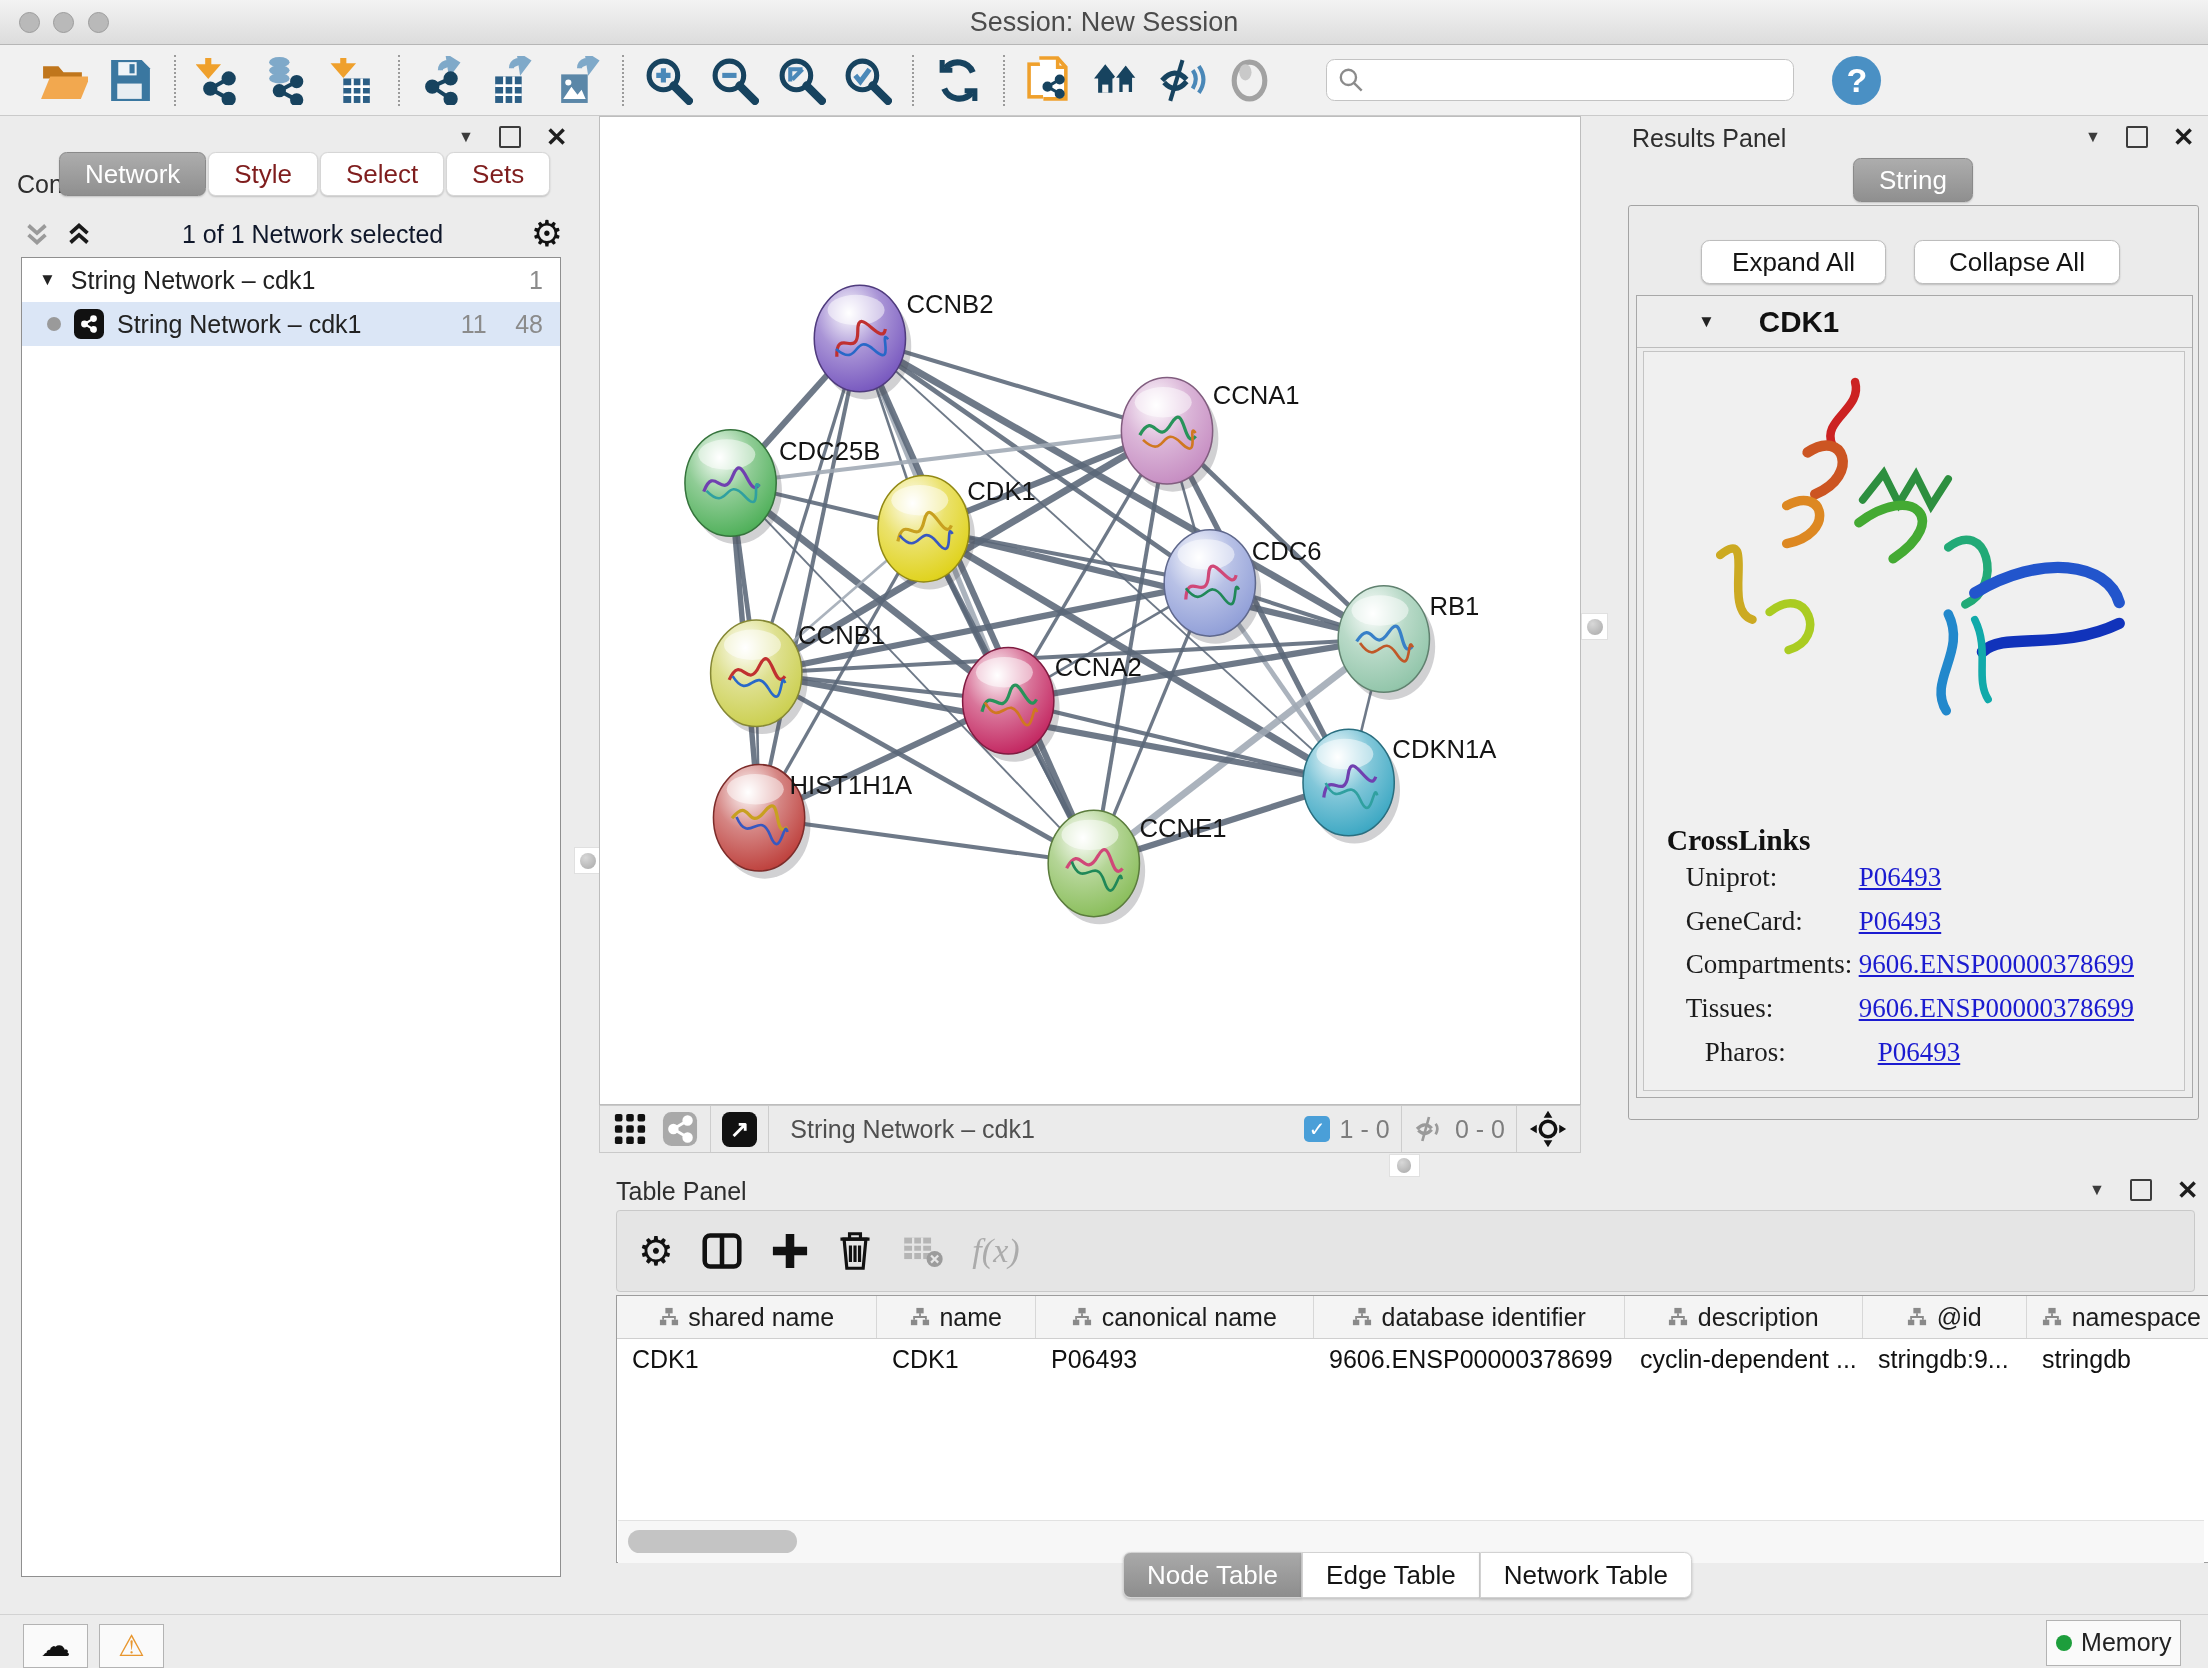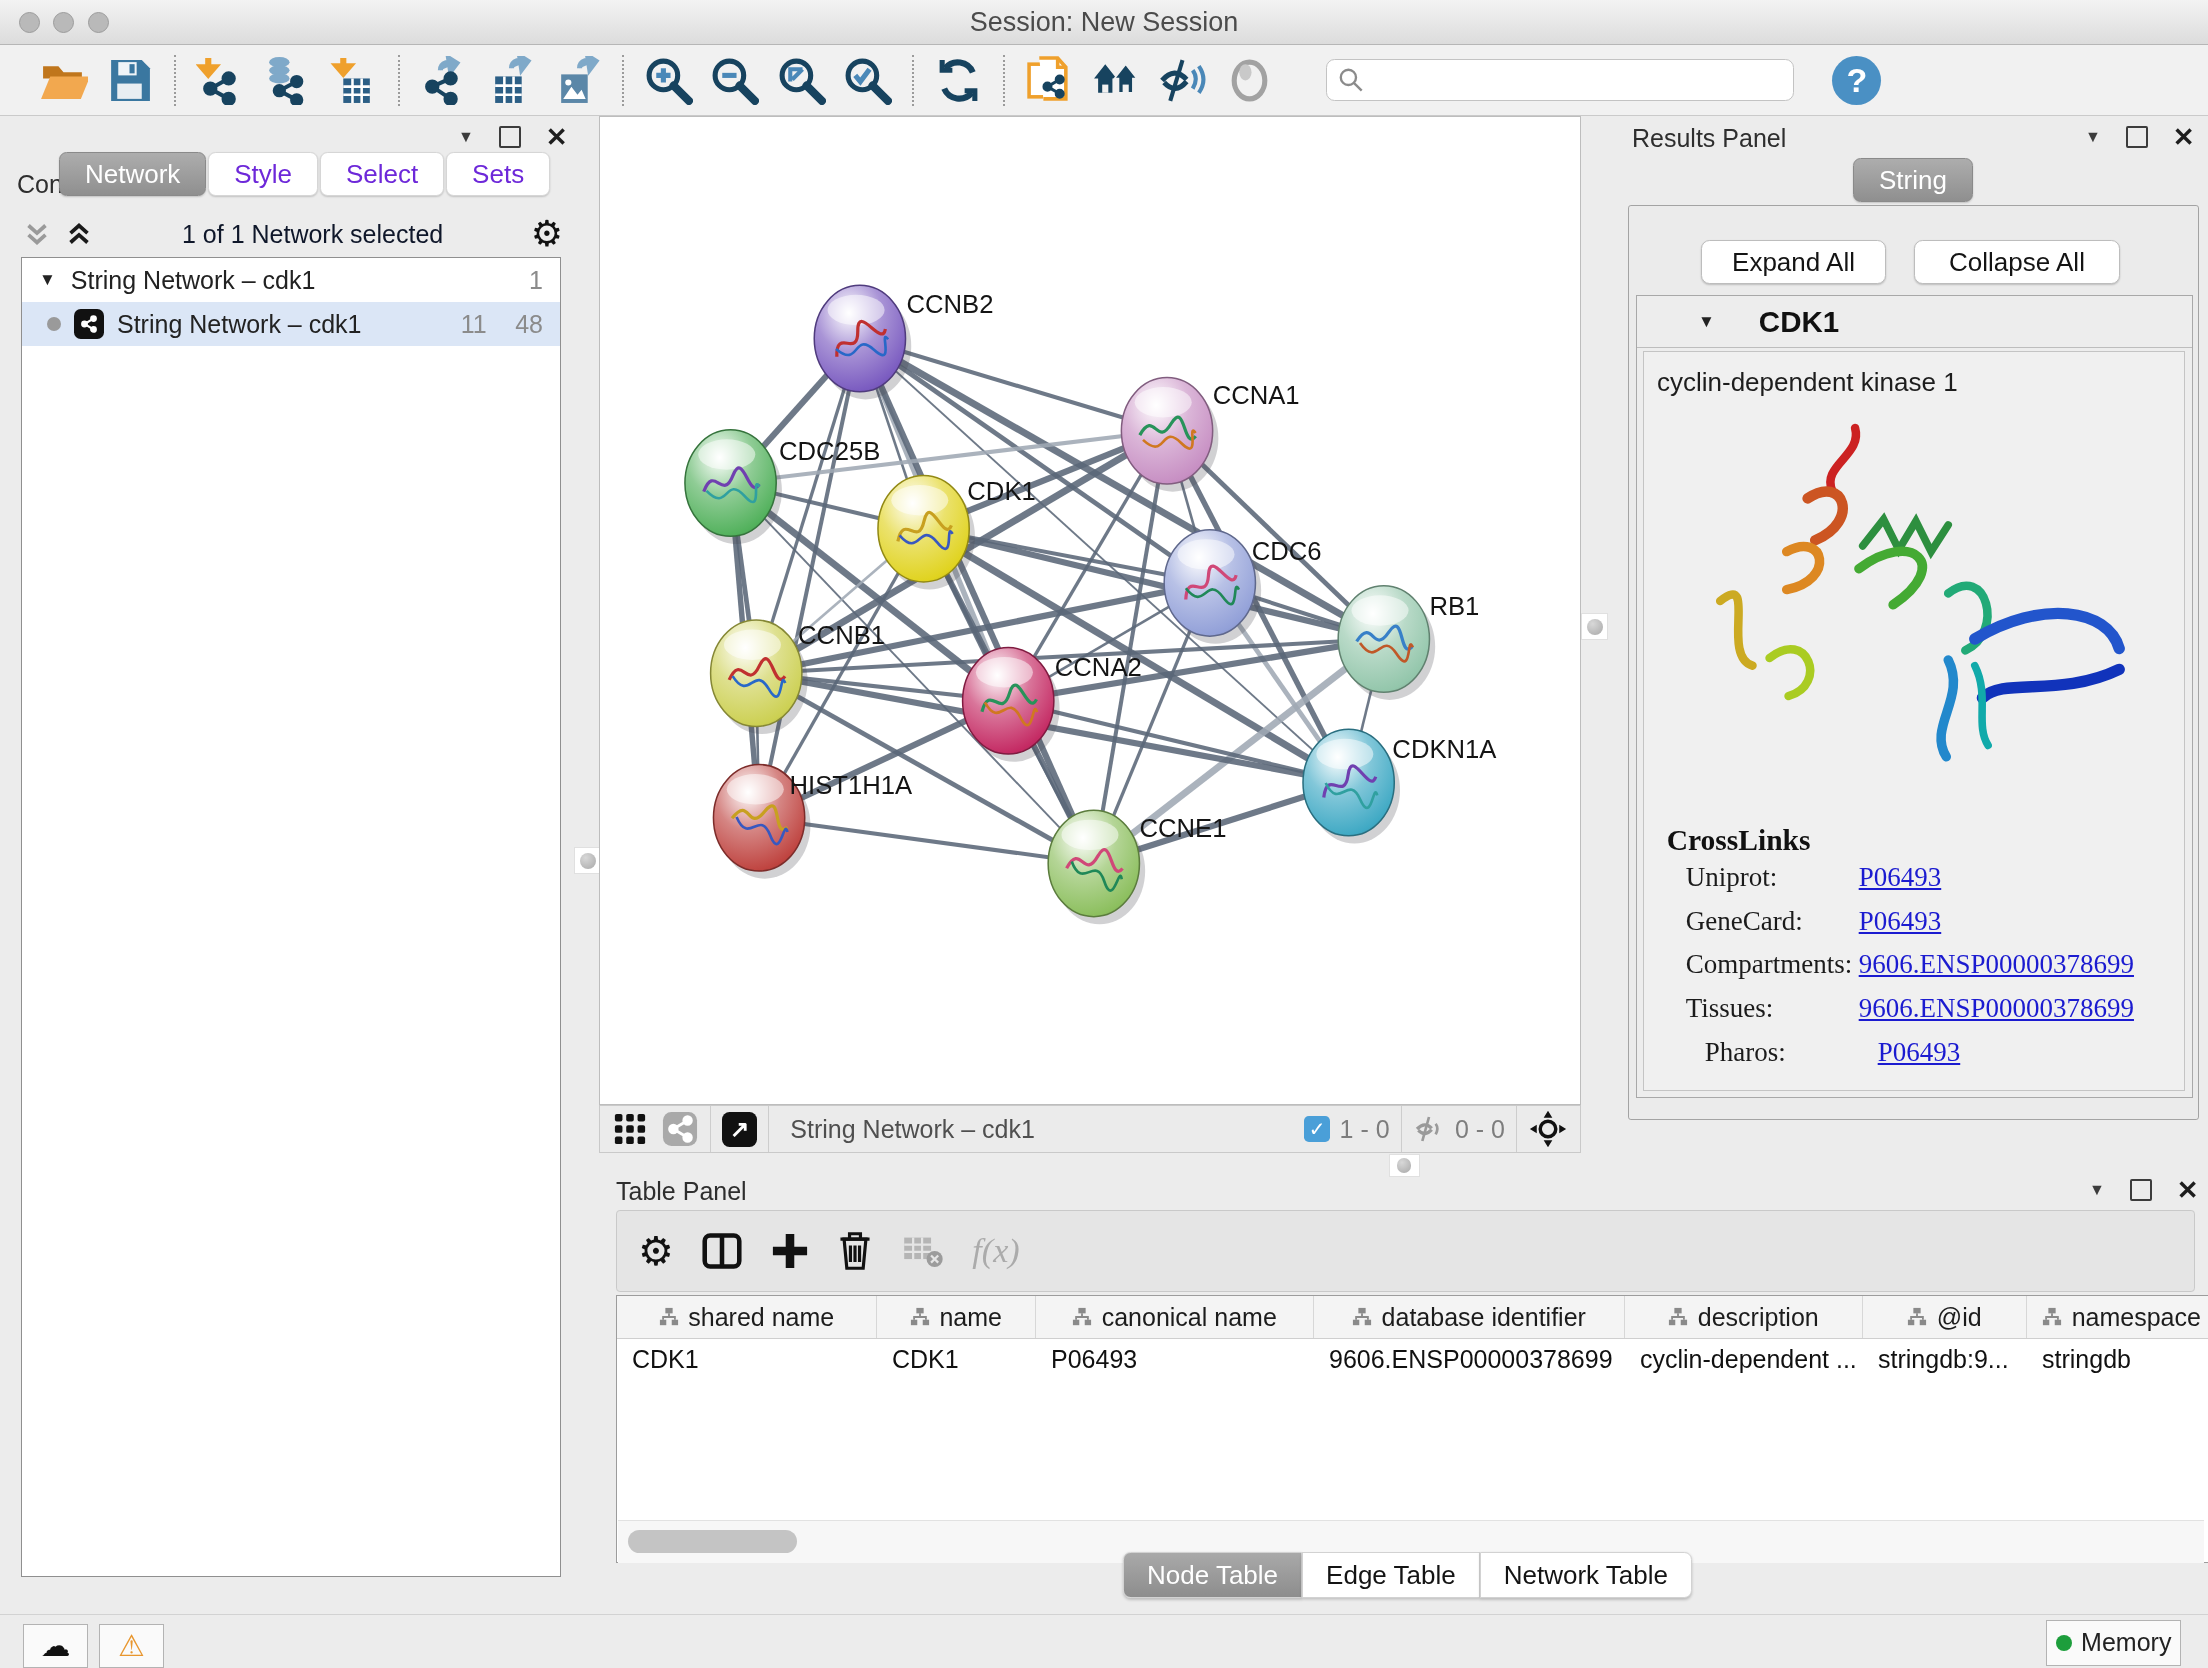--- a/index.html
+++ b/index.html
@@ -24,21 +24,21 @@
   .helpbtn{margin-left:38px;width:49px;height:49px;border-radius:50%;background:#4a90c4;color:#fff;
     font-size:34px;font-weight:bold;display:flex;align-items:center;justify-content:center;}
   
   .dockhead{position:absolute;font-size:25px;color:#2e2e2e;}
   .dockicons{position:absolute;display:flex;align-items:center;gap:25px;}
   .di-tri{font-size:16px;color:#3c3c3c;}
   .di-sq{width:18px;height:18px;border:2.9px solid #3c3c3c;border-radius:1.9px;}
   .di-x{font-size:26px;font-weight:bold;color:#1d1d1d;line-height:18px;}
   
   .tab{display:inline-block;height:42px;line-height:42px;padding:0 25px;font-size:26px;border-radius:7.6px;
-       background:#fff;color:#6d28d9;border:1px solid #d6d6d6;box-shadow:0 1px 1.9px rgba(0,0,0,.18);}
+       background:#fff;color:#7f1d1d;border:1px solid #d6d6d6;box-shadow:0 1px 1.9px rgba(0,0,0,.18);}
   .tab.active{background:linear-gradient(#adadad,#8f8f8f);color:#fff;border:1px solid #8a8a8a;}
   
   .cp-tabs{position:absolute;left:59px;top:152px;display:flex;gap:1.9px;}
   .cp-selrow{position:absolute;left:21px;top:213px;width:542px;height:42px;display:flex;align-items:center;}
   .cp-selrow .lbl{flex:1;text-align:center;font-size:25px;color:#0f172a;}
   .gear{font-size:36px;color:#111;line-height:36px;}
   .treebox{position:absolute;left:21px;top:257px;width:540px;height:1320px;background:#fff;
      border:1.9px solid #8f8f8f;box-sizing:border-box;}
   .treerow{display:flex;align-items:center;height:44px;font-size:25px;}
   .treerow .cnt{color:#8b8b8b;}
@@ -644,21 +644,20 @@
 <span class="tab active" style="position:absolute;left:1853px;top:158px;">String</span>
 <div class="rp-box"></div>
 <span class="rp-btn" style="left:1701px;top:240px;width:183px;">Expand All</span>
 <span class="rp-btn" style="left:1914px;top:240px;width:204px;">Collapse All</span>
 <div class="rp-section">
   <div class="rp-sechead">
     <span style="font-size:17px;margin:0 44px 0 61px;">▼</span>
     <span class="rp-gene">CDK1</span>
   </div>
   <div class="rp-content">
-    <div class="rp-desc">cyclin-dependent kinase 1</div>
     <svg width="514" height="380" viewBox="0 0 540 400" style="margin:13.3px 0 0 13.3px" fill="none" stroke-linecap="round">
       <path d="M208 18 C216 46,172 58,184 84" stroke="#cc2222" stroke-width="9"></path>
       <path d="M158 92 C196 66,214 116,166 136" stroke="#cc5522" stroke-width="11"></path>
       <path d="M136 148 C176 126,188 178,136 188" stroke="#dd8822" stroke-width="10"></path>
       <path d="M66 200 C106 168,66 258,100 268" stroke="#ccaa22" stroke-width="9"></path>
       <path d="M118 260 C158 228,180 288,138 300" stroke="#aacc22" stroke-width="9"></path>
       <path d="M216 142 L238 114 L254 146 L272 116 L288 148 L306 120" stroke="#2d8f3f" stroke-width="8"></path>
       <path d="M212 166 C268 124,310 162,248 204" stroke="#44aa33" stroke-width="10"></path>
       <path d="M306 192 C346 160,366 232,324 252" stroke="#22aa77" stroke-width="9"></path>
       <path d="M306 262 C326 302,284 332,304 364" stroke="#2288cc" stroke-width="10"></path>

